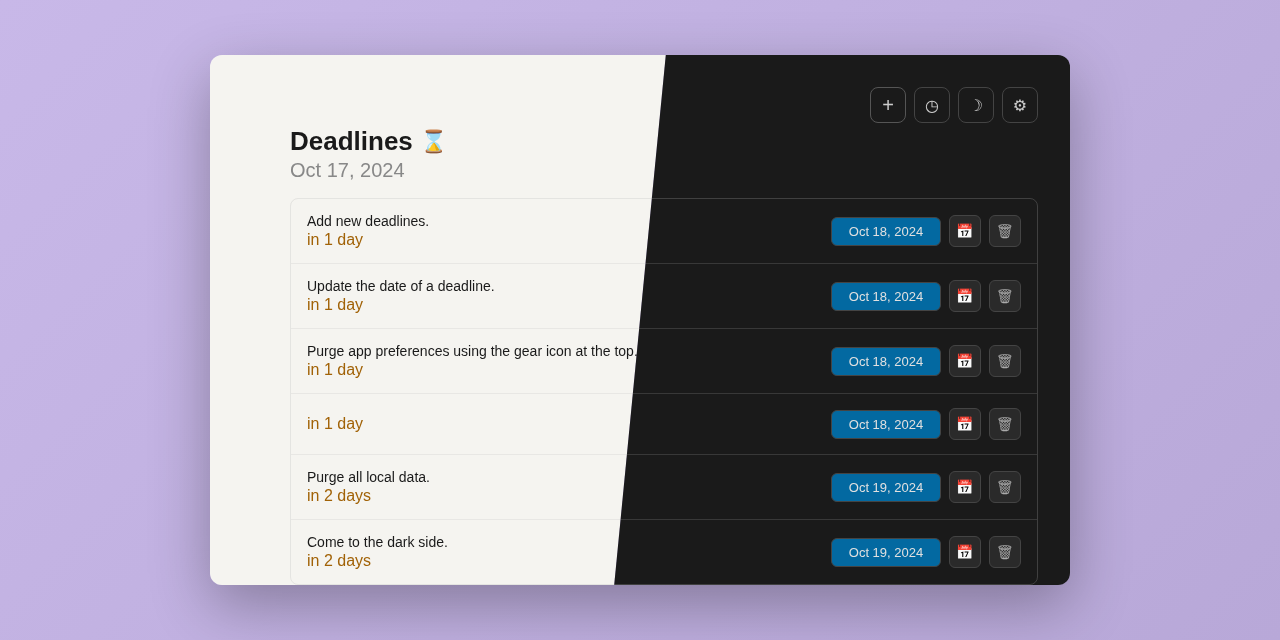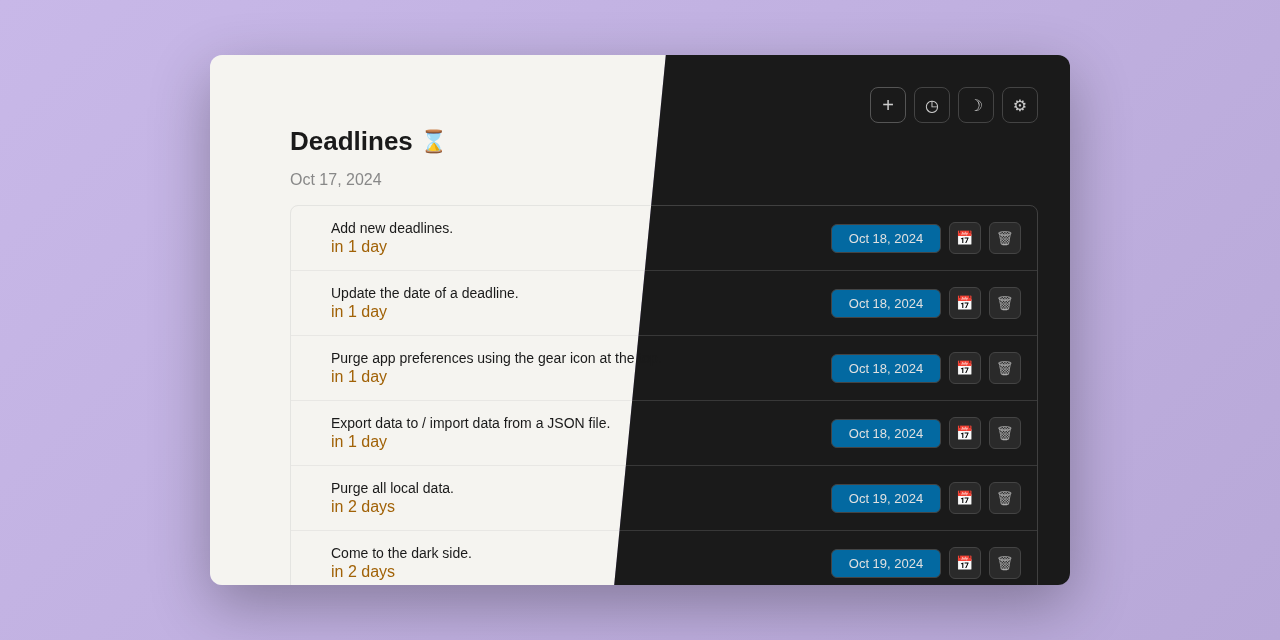--- a/index.html
+++ b/index.html
@@ -67,23 +67,23 @@
       align-items: center;
       gap: 8px;
       margin-top: 43px;
     }
 
     .hourglass-icon {
       font-size: 22px;
     }
 
     .app-date {
-      font-size: 16px;
+      font-size: 20px;
       color: #888;
-      margin-top: 14px;
+      margin-top: 2px;
       font-weight: 400;
     }
 
     .header-actions {
       display: flex;
       align-items: center;
       gap: 8px;
       margin-top: 4px;
     }
 
@@ -135,21 +135,20 @@
 
     .deadline-row:last-child {
       border-bottom: none;
     }
 
     .deadline-left {
       display: flex;
       flex-direction: column;
       gap: 2px;
       min-width: 0;
-      margin-left: 24px;
     }
 
     .deadline-title {
       font-size: 14px;
       font-weight: 500;
       color: #1a1a1a;
       white-space: nowrap;
     }
 
     .deadline-subtitle {
@@ -261,21 +260,20 @@
         <button class="action-btn">
           <span>📅</span>
         </button>
         <button class="action-btn">
           <span>🗑</span>
         </button>
       </div>
     </div>
         <div class="deadline-row">
       <div class="deadline-left">
-        <span class="deadline-title">Export data to / import data from a JSON file.</span>
         <span class="deadline-subtitle">in 1 day</span>
       </div>
       <div class="deadline-right">
         <div class="deadline-date-box">Oct 18, 2024</div>
         <button class="action-btn">
           <span>📅</span>
         </button>
         <button class="action-btn">
           <span>🗑</span>
         </button>

